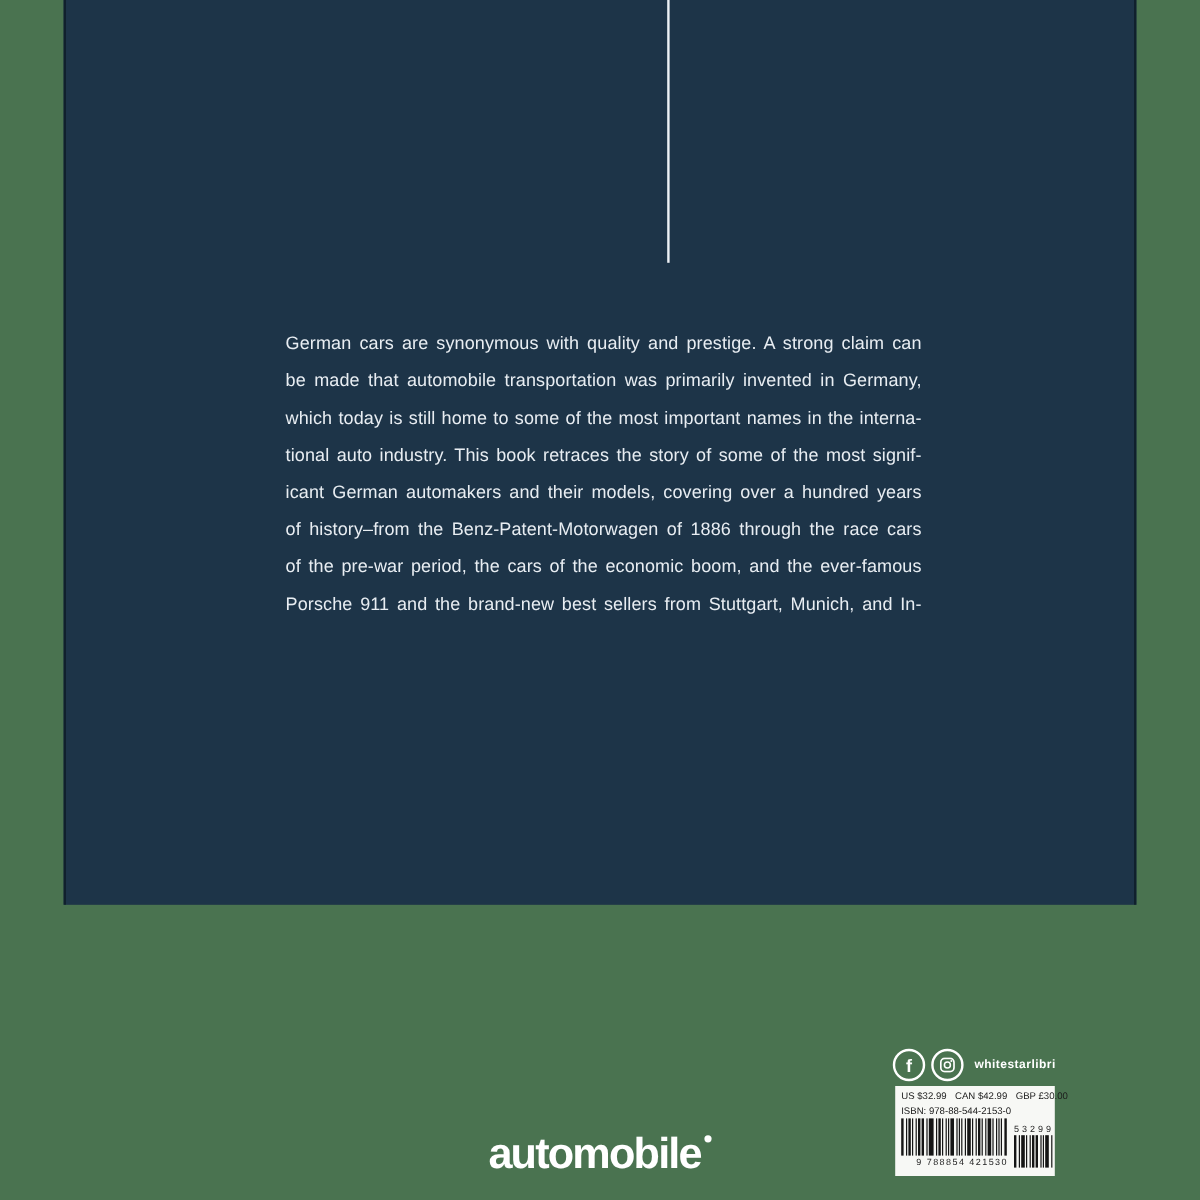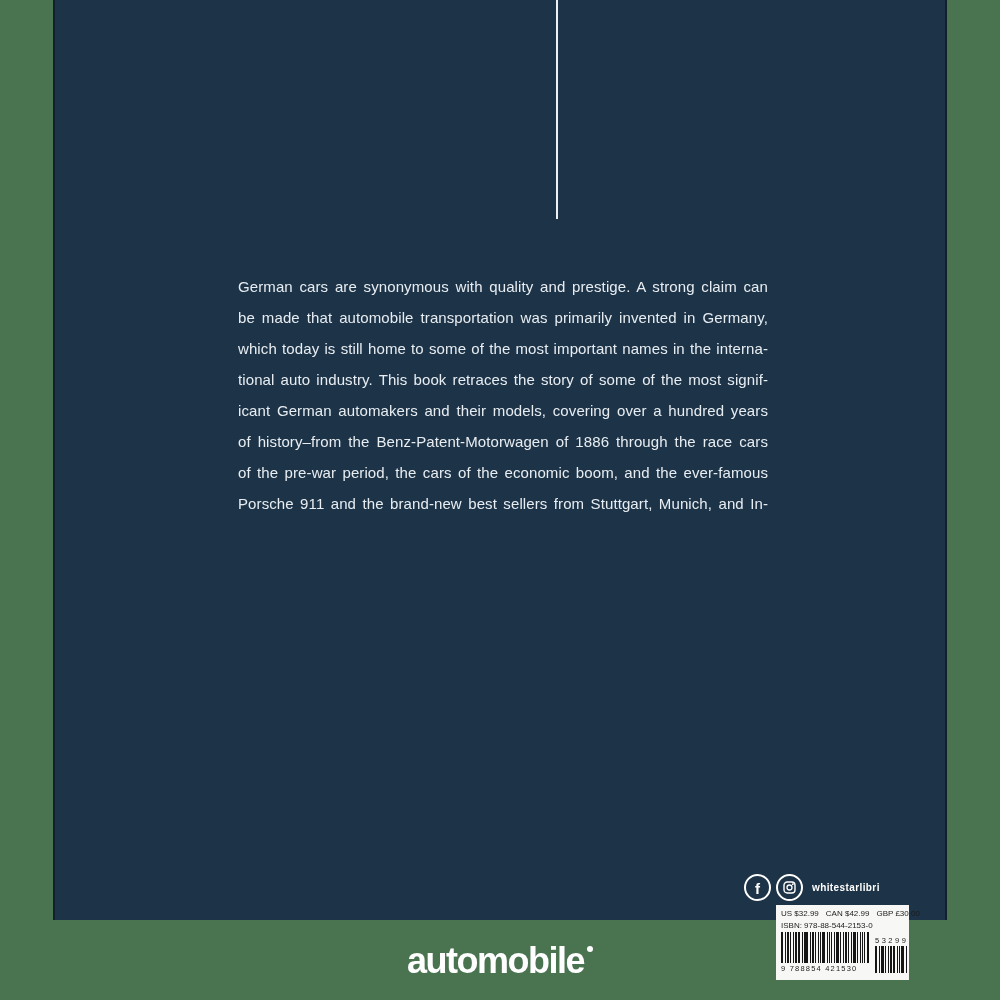--- a/index.html
+++ b/index.html
@@ -5,21 +5,21 @@
   html,body{margin:0;padding:0;}
   .page{
     position:relative;
     width:1000px;height:1000px;
     background:#4a7350;
     overflow:hidden;
     font-family:"Liberation Sans",sans-serif;
   }
   .book{
     position:absolute;left:53px;top:0;
-    width:894px;height:920px;
+    width:894px;height:754px;
     background:#1d3448;
     border-left:2px solid rgba(9,21,31,.65);
     border-right:2px solid rgba(9,21,31,.65);
     box-sizing:border-box;
   }
   .divider{
     position:absolute;left:501px;top:0;
     width:2px;height:219px;
     background:#edf1f5;
   }
@@ -59,39 +59,38 @@
     letter-spacing:.4px;
     margin-left:4px;
   }
   .pricebox{
     position:absolute;left:744px;top:905px;
     width:133px;height:75px;
     background:#f7f8f5;
     box-sizing:border-box;
     padding:4px 5px 17px 5px;
     color:#1c1c1c;
-    margin-left:30px;
   }
   .prices{
     display:flex;gap:7px;
     font-size:8px;white-space:nowrap;
   }
   .isbn{
     font-size:8px;margin-top:3px;white-space:nowrap;
   }
   .barcode-row{
     display:flex;gap:5px;align-items:flex-end;margin-top:2px;
   }
   .bars{display:flex;align-items:stretch;}
   .bars i{background:#151515;display:block;height:100%;}
   .bc-main{width:89px;}
   .bc-main .bars{height:31px;}
   .bc-digits{
     font-size:7.5px;letter-spacing:1.2px;margin-top:1px;
-    white-space:nowrap;text-align:left;
+    white-space:nowrap;text-align:right;
   }
   .bc-addon{width:34px;}
   .addon-digits{
     font-size:7.5px;letter-spacing:2.5px;margin-bottom:1px;
     white-space:nowrap;text-align:left;
   }
   .bc-addon .bars{height:27px;}
   .logo{
     position:absolute;left:0;top:941px;width:100%;
     text-align:center;

